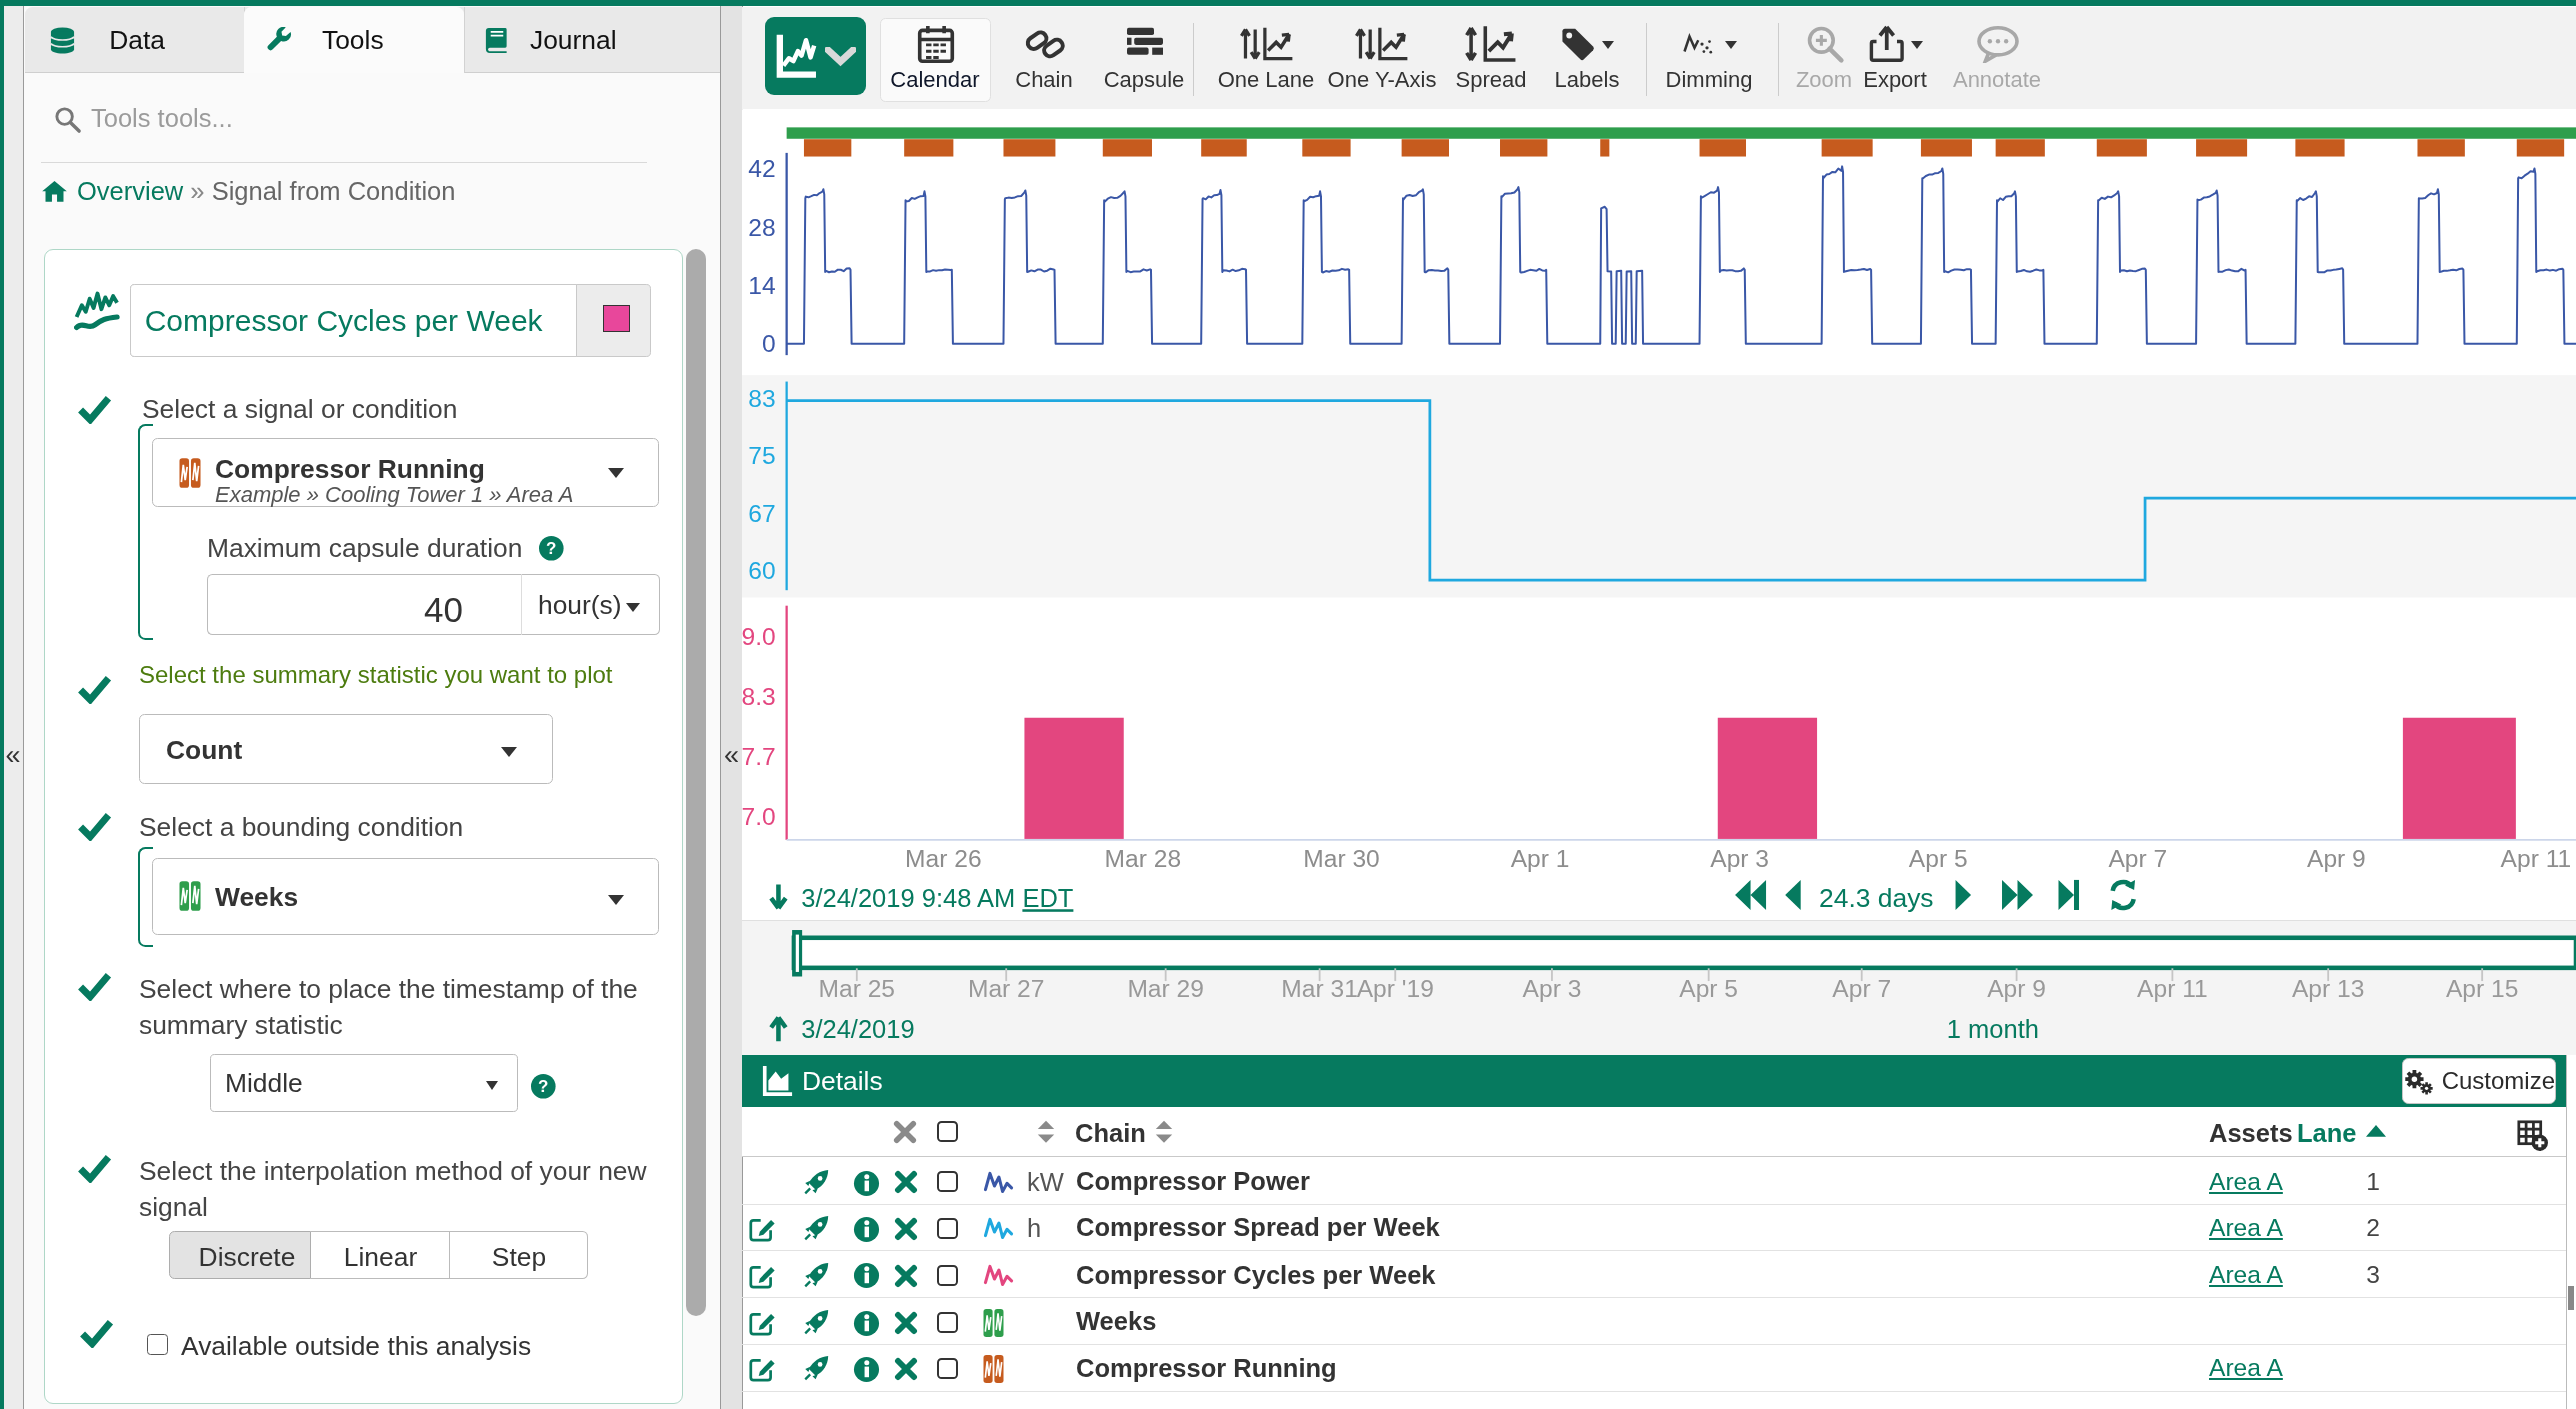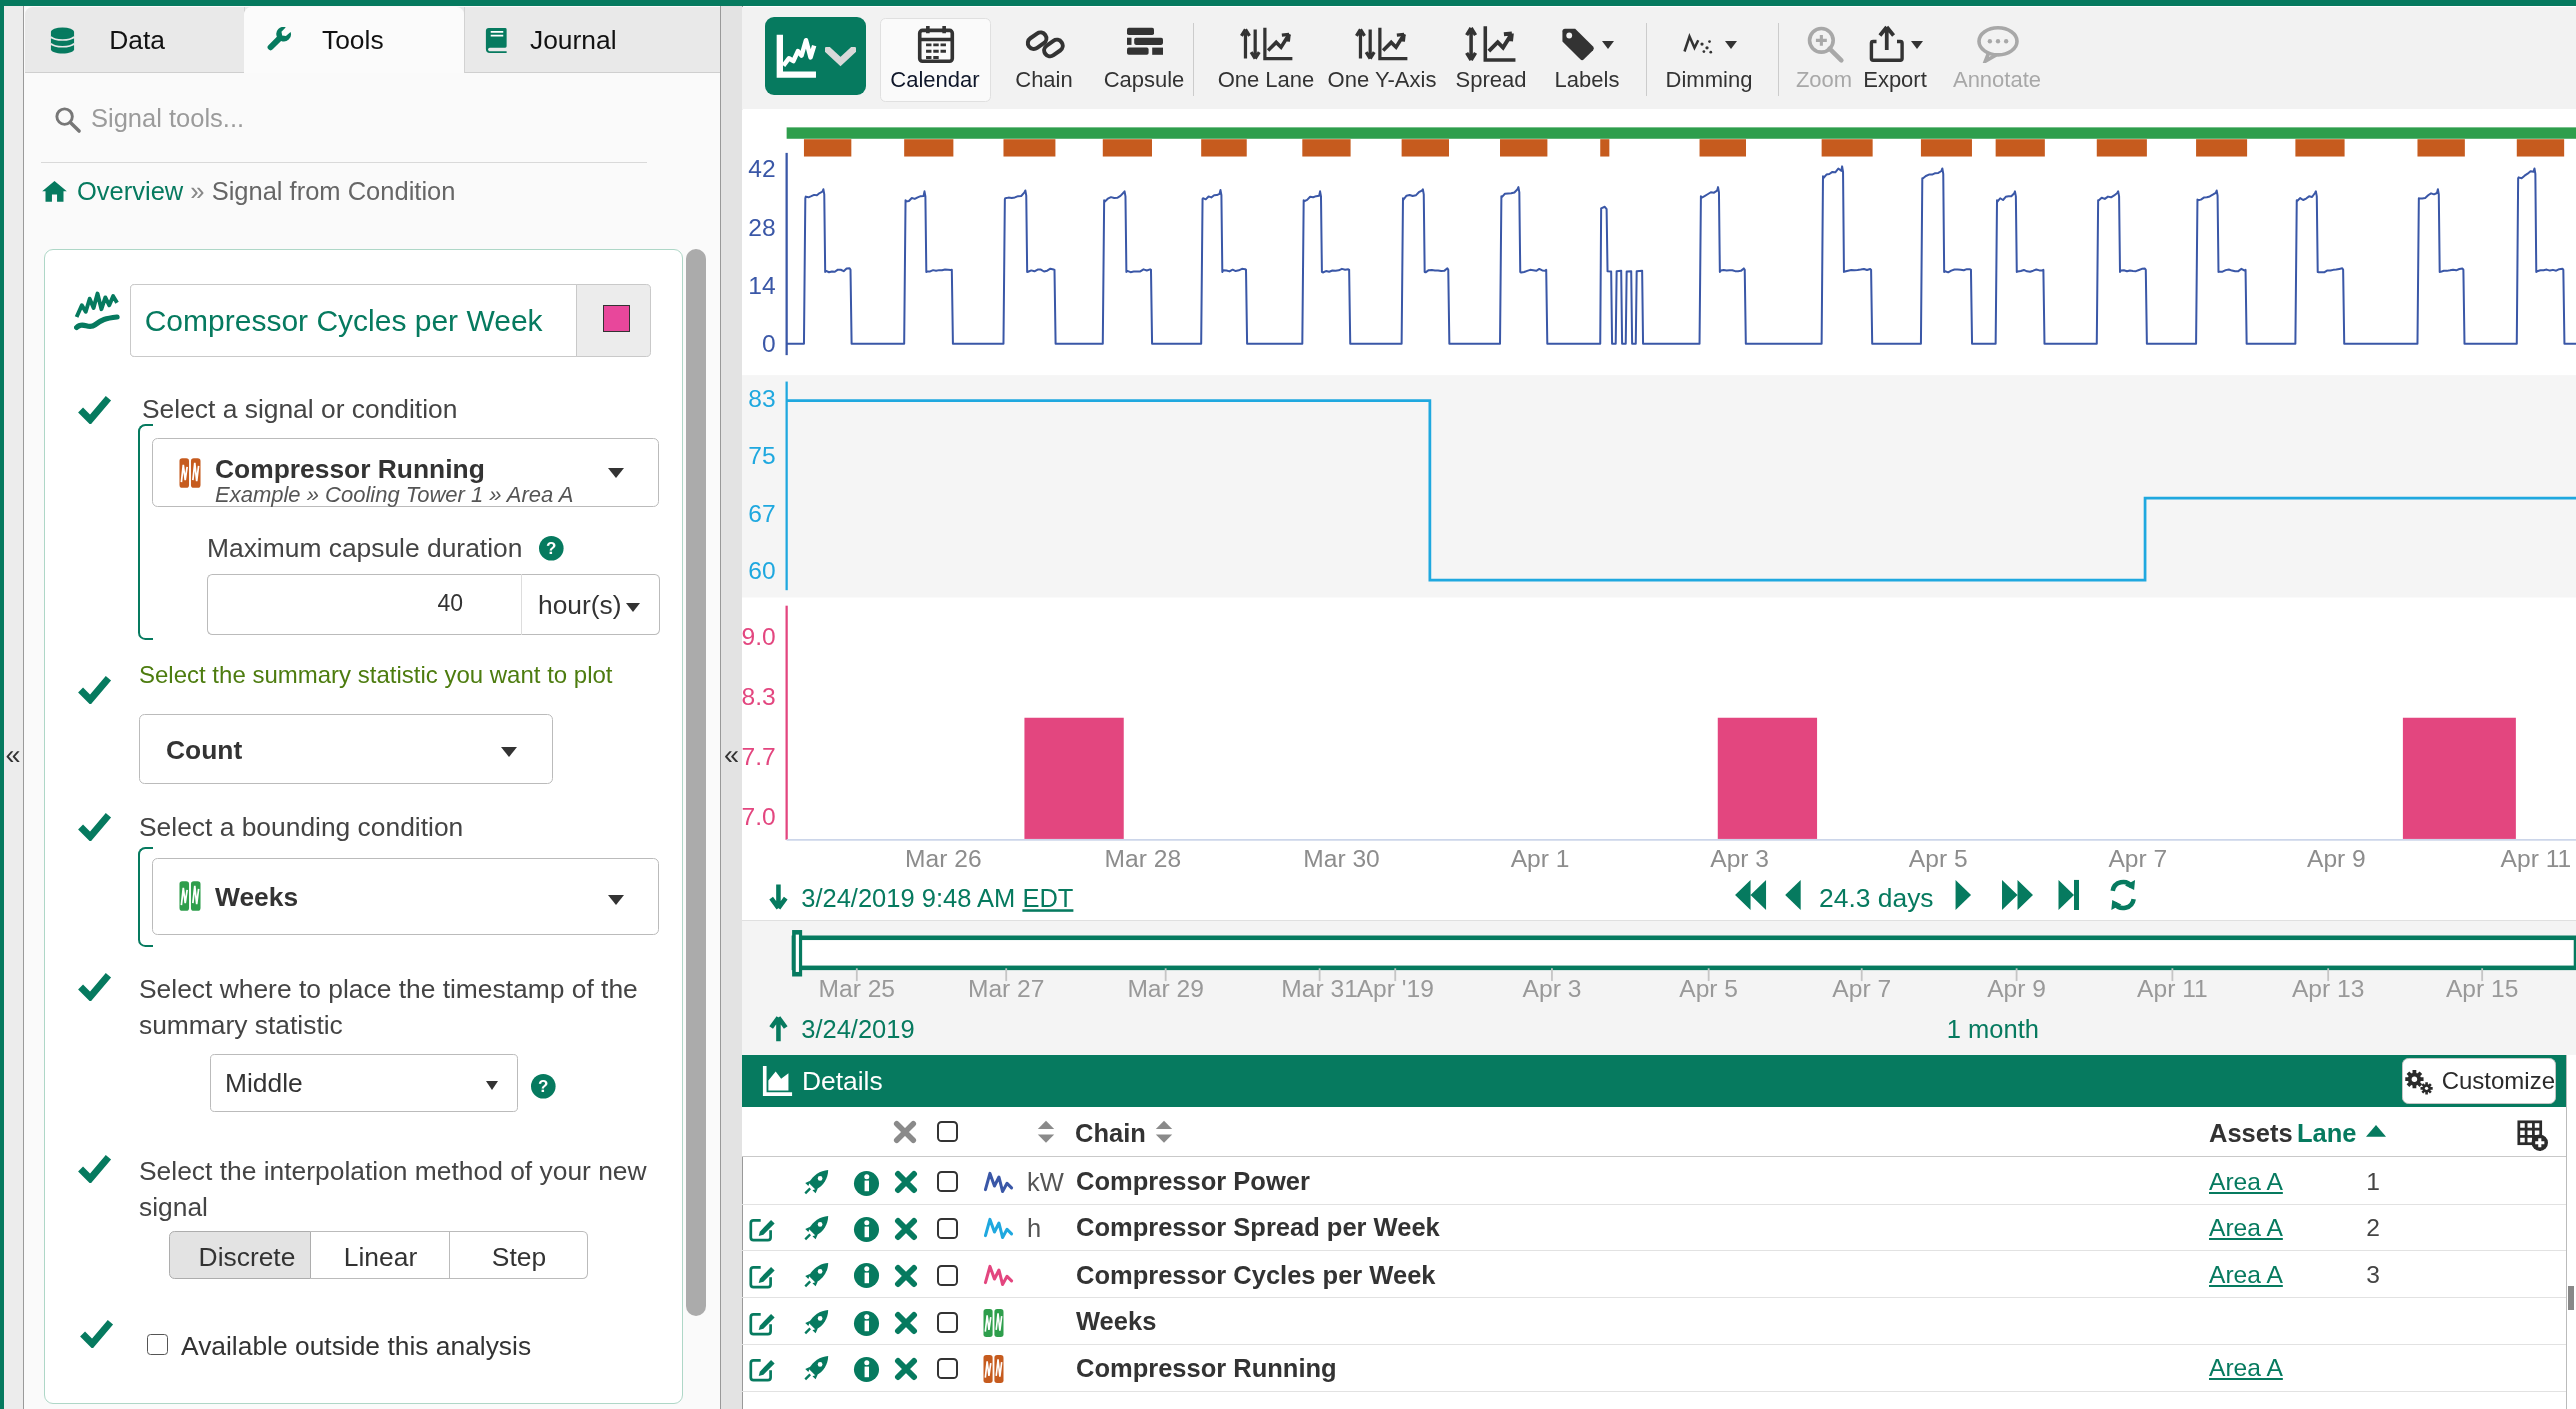--- a/index.html
+++ b/index.html
@@ -36,21 +36,21 @@
     <svg width="25.5" height="27" viewBox="0 0 28 30" style="width:27px;height:29px">
       <path d="M6 2h17a1.5 1.5 0 0 1 1.5 1.5V21a1.5 1.5 0 0 1-1.5 1.5H7.5A2.3 2.3 0 0 0 5.2 24c0 1.3 1 2.2 2.3 2.2H24.5V28H7.2A4.2 4.2 0 0 1 3 23.8V5A3 3 0 0 1 6 2z" fill="#067A5F"></path>
       <path d="M8 6h13M8 10h13" stroke="#fff" stroke-width="1.8"></path>
     </svg>
     <span style="font-size:26.4px;color:#111">Journal</span>
   </div>
 <div class="abs" style="left:53px;top:105px"><svg width="27" height="27" viewBox="0 0 30 30" style="width:29px;height:29px">
       <circle cx="12" cy="12" r="8" fill="none" stroke="#777" stroke-width="3"></circle>
       <path d="M18 18 L27 27" stroke="#777" stroke-width="3.6" stroke-linecap="round"></path>
     </svg></div>
-<div class="abs" style="left:91px;top:104px;font-size:25.5px;color:#9b9b9b">Signal tools...</div>
+<div class="abs" style="left:91px;top:104px;font-size:25.5px;color:#9b9b9b">Tools tools...</div>
 <div class="abs" style="left:41px;top:162px;width:606px;height:0.9px;background:#d9d9d9"></div>
 <div class="abs" style="left:41px;top:179px"><svg width="25.5" height="24" viewBox="0 0 28 26" style="width:27px;height:24.6px">
       <path d="M14 2 27 13h-3.5v11h-6.8v-7.5h-5.4V24H4.5V13H1z" fill="#067A5F"></path>
     </svg></div>
 <div class="abs" style="left:77px;top:177px;font-size:25.5px"><span style="color:#067A5F">Overview</span><span style="color:#888"> » </span><span style="color:#666">Signal from Condition</span></div>
 <div class="abs" style="left:44px;top:249px;width:639px;height:1155px;background:#fff;border:1.8px solid #aed7c7;border-radius:9px"></div>
 <div class="abs" style="left:74px;top:288px"><svg width="33" height="31" viewBox="0 0 36 34" style="width:47px;height:45px">
       <path d="M2 22 6 13 9 18 12 8 15 15 18 4 21 16 24 7 27 13 30 6 33 11" fill="none" stroke="#067A5F" stroke-width="3" stroke-linejoin="round"></path>
       <path d="M2 30c5-5 9 2 14-2s8-5 17-6" fill="none" stroke="#067A5F" stroke-width="4" stroke-linecap="round"></path>
     </svg></div>
@@ -70,21 +70,21 @@
     </svg></div>
 <div class="abs" style="left:215px;top:454px;font-size:26.4px;font-weight:bold;color:#333">Compressor Running</div>
 <div class="abs" style="left:215px;top:482px;font-size:22px;font-style:italic;color:#555">Example » Cooling Tower 1 » Area A</div>
 <div class="abs" style="left:608px;top:465px"><span style="display:inline-block;width:0;height:0;border-left:8.2px solid transparent;border-right:8.2px solid transparent;border-top:10px solid #333"></span></div>
 <div class="abs" style="left:207px;top:533px;font-size:26.4px;color:#444">Maximum capsule duration</div>
 <div class="abs" style="left:539px;top:536px"><svg width="24" height="24" viewBox="0 0 26 26" style="width:24.6px;height:24.6px">
       <circle cx="13" cy="13" r="13" fill="#067A5F"></circle>
       <text x="13" y="19.5" font-size="18" font-weight="bold" fill="#fff" text-anchor="middle" font-family="Liberation Sans">?</text>
     </svg></div>
 <div class="abs" style="left:207px;top:574px;width:315px;height:61px;background:#fff;border:0.9px solid #bbb;border-radius:5.5px 0 0 5.5px;border-right:0.9px solid #ddd"></div>
-<div class="abs" style="left:401px;top:590px;font-size:23px;color:#333;width:62px;text-align:right">40</div>
+<div class="abs" style="left:401px;top:590px;font-size:35px;color:#333;width:62px;text-align:right">40</div>
 <div class="abs" style="left:522px;top:574px;width:138px;height:61px;background:#fff;border:0.9px solid #bbb;border-left:none;border-radius:0 5.5px 5.5px 0"></div>
 <div class="abs" style="left:538px;top:590px;font-size:26.4px;color:#333">hour(s)</div>
 <div class="abs" style="left:626px;top:599px"><span style="display:inline-block;width:0;height:0;border-left:7.3px solid transparent;border-right:7.3px solid transparent;border-top:9px solid #333"></span></div>
 <div class="abs" style="left:77px;top:674px"><svg width="29" height="25.5" viewBox="0 0 32 28" style="width:35px;height:30px">
       <path d="M3 15 12 24 29 4" fill="none" stroke="#067A5F" stroke-width="6.5" stroke-linecap="butt"></path>
     </svg></div>
 <div class="abs" style="left:139px;top:661px;font-size:24px;color:#4d7c0f">Select the summary statistic you want to plot</div>
 <div class="abs" style="left:139px;top:714px;width:414px;height:70px;background:#fff;border:0.9px solid #bbb;border-radius:5.5px"></div>
 <div class="abs" style="left:166px;top:735px;font-size:26.4px;font-weight:bold;color:#333">Count</div>
 <div class="abs" style="left:501px;top:744px"><span style="display:inline-block;width:0;height:0;border-left:8.2px solid transparent;border-right:8.2px solid transparent;border-top:10px solid #333"></span></div>

